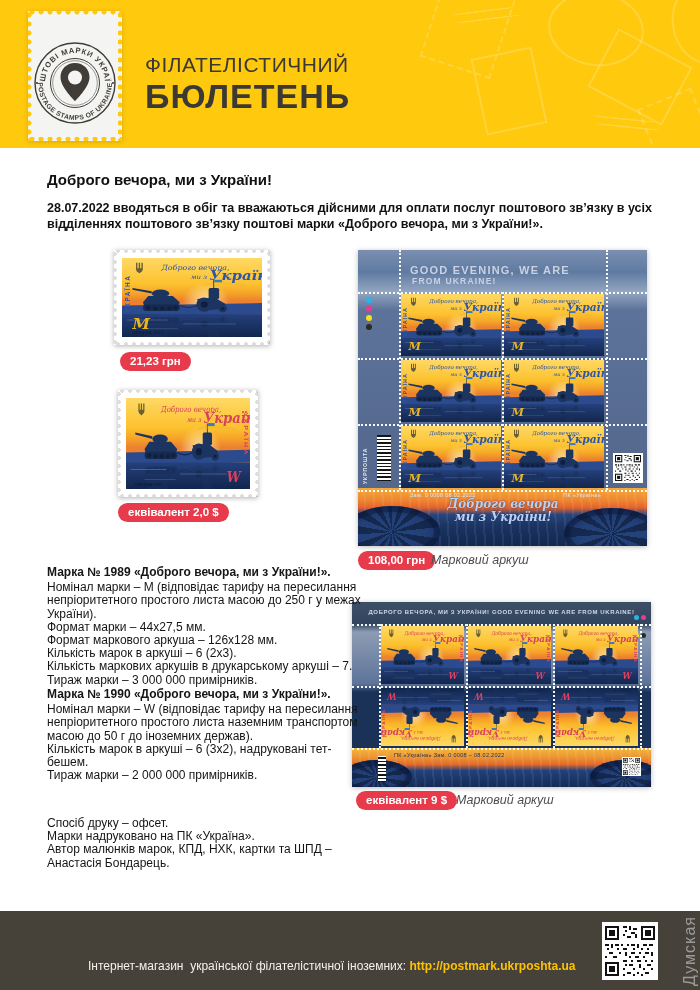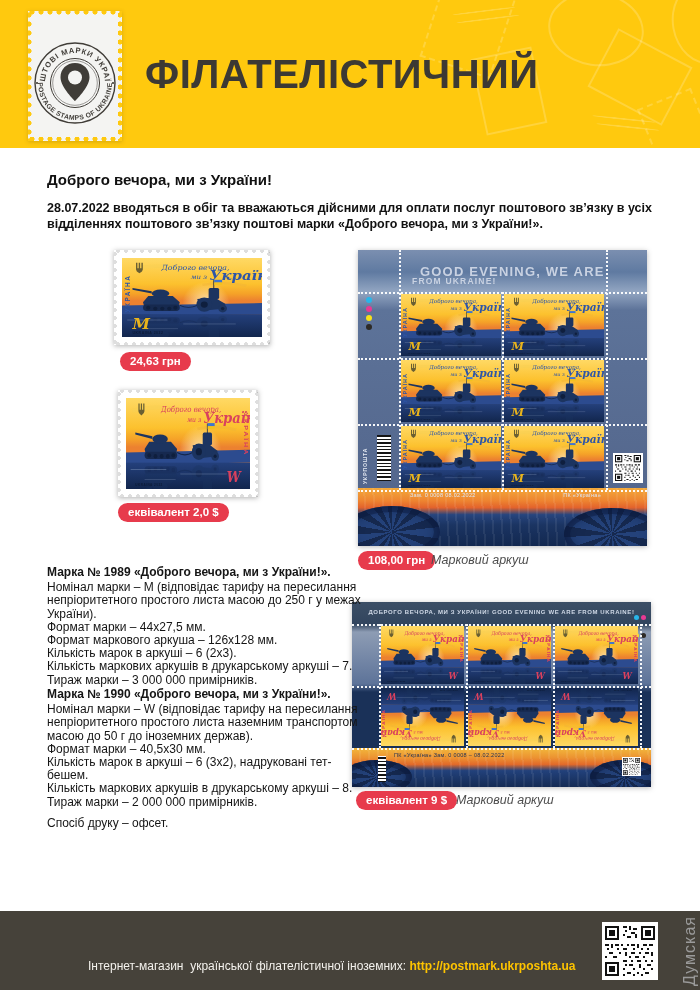--- a/index.html
+++ b/index.html
@@ -19,21 +19,21 @@
       radial-gradient(circle 2.6px at 4px 2px, #ffc90e 2.4px, transparent 2.7px),
       radial-gradient(circle 2.6px at 4px 2px, #ffc90e 2.4px, transparent 2.7px),
       radial-gradient(circle 2.6px at 2px 4px, #ffc90e 2.4px, transparent 2.7px),
       radial-gradient(circle 2.6px at 2px 4px, #ffc90e 2.4px, transparent 2.7px);
     background-size:9px 5px,9px 5px,5px 9px,5px 9px;
     background-position:0 -1px,0 calc(100% + 1px),-1px 0,calc(100% + 1px) 0;
     background-repeat:repeat-x,repeat-x,repeat-y,repeat-y;}
   .logo-stamp svg{position:absolute;inset:0;width:100%;height:100%;}
   .seal-arc{font-size:7.6px;font-weight:bold;letter-spacing:.8px;fill:#403d38;}
   .hdr-titles{position:absolute;left:145px;top:54px;color:#3c3934;line-height:1;}
-  .hdr-t1{font-size:40px;font-weight:700;letter-spacing:.5px;}
+  .hdr-t1{font-size:21px;font-weight:400;letter-spacing:.5px;}
   .hdr-t2{font-size:34px;font-weight:800;letter-spacing:1px;margin-top:4px;}
 
   
   .h1{position:absolute;left:47px;top:171px;font-size:15px;font-weight:bold;}
   .intro-p{position:absolute;left:47px;top:200px;width:618px;font-size:12.5px;font-weight:bold;line-height:16px;}
 
   
   svg.art{display:block;width:100%;height:100%;}
   .c-blue{color:#2d55a8;}
   .c-red{color:#d9415e;}
@@ -239,52 +239,54 @@
         <text class="seal-arc" style="font-size:6.8px;letter-spacing:.4px"><textPath href="#arcB" startOffset="50%" text-anchor="middle">POSTAGE STAMPS OF UKRAINE</textPath></text>
         <g>
           <path d="M47,52 c-8.4,0 -14.5,6.2 -14.5,14.2 c0,10 14.5,23.8 14.5,23.8 c0,0 14.5,-13.8 14.5,-23.8 c0,-8 -6.1,-14.2 -14.5,-14.2 z" fill="#403d38"></path>
           <circle cx="47" cy="66.5" r="7" fill="#f4f4f2"></circle>
         </g>
       </svg>
     </div>
 
     <div class="hdr-titles">
       <div class="hdr-t1">ФІЛАТЕЛІСТИЧНИЙ</div>
+      <div class="hdr-t2">БЮЛЕТЕНЬ</div>
     </div>
   </div>
 
   <div class="h1">Доброго вечора, ми з України!</div>
   <div class="intro-p">28.07.2022 вводяться в обіг та вважаються дійсними для оплати послуг поштового зв’язку в усіх відділеннях поштового зв’язку поштові марки «Доброго вечора, ми з України!».</div>
 
   <div class="bigstamp" style="left:114px;top:250px;width:156px;height:95px">
     <div class="inner">
         <svg class="art c-blue" viewBox="0 0 160 100" preserveAspectRatio="none">
           <use href="#scene-m"></use>
         </svg>
       </div>
   </div>
-  <div class="badge" style="left:120px;top:352px">24,63 грн</div>
+  <div class="badge" style="left:120px;top:352px">21,23 грн</div>
 
   <div class="bigstamp" style="left:118px;top:390px;width:140px;height:107px">
     <div class="inner">
         <svg class="art c-red" viewBox="0 0 160 100" preserveAspectRatio="none">
           <use href="#scene-w"></use>
         </svg>
       </div>
   </div>
   <div class="badge" style="left:118px;top:503px">еквівалент 2,0 $</div>
 
   <div class="sheet sheet1">
     <div class="botband">
       <div class="fieldrows"></div>
     </div>
     <div class="sunflower" style="left:-14px;top:256px;width:96px;height:52px"></div>
     <div class="sunflower" style="left:206px;top:258px;width:96px;height:52px"></div>
-
-    <div class="sheet-hdrtxt" style="left:62px;top:14px;font-size:13px">GOOD EVENING, WE ARE</div>
+    <div class="script-big" style="left:84px;top:248px;width:122px;font-size:12px">Доброго вечора ми з України!</div>
+
+    <div class="sheet-hdrtxt" style="left:52px;top:14px;font-size:11px">GOOD EVENING, WE ARE</div>
     <div class="sheet-hdrtxt" style="left:54px;top:26px;font-size:8.5px">FROM UKRAINE!</div>
 
     <div class="cmyk" style="position:absolute;left:8px;top:47px">
       <i class="dotC"></i>
         <i class="dotM"></i>
         <i class="dotY"></i>
         <i class="dotK"></i>
     </div>
 
     <div class="perf-h" style="left:0;top:42px;width:289px"></div>
@@ -410,28 +412,28 @@
     <div>Формат марки – 44х27,5 мм.</div>
     <div>Формат маркового аркуша – 126х128 мм.</div>
     <div>Кількість марок в аркуші – 6 (2х3).</div>
     <div>Кількість маркових аркушів в друкарському аркуші – 7.</div>
     <div>Тираж марки – 3 000 000 примірників.</div>
   </div>
 
   <div class="dblock" style="top:688px">
     <div class="dhead">Марка № 1990 «Доброго вечора, ми з України!».</div>
     <div>Номінал марки – W (відповідає тарифу на пересилання непріоритетного простого листа наземним транспортом масою до 50 г до іноземних держав).</div>
-    <div>Формат марки – 40,5х30 мм.</div>
     <div>Кількість марок в аркуші – 6 (3х2), надруковані тет-бешем.</div>
-    <div>Кількість маркових аркушів в друкарському аркуші – 8.</div>
     <div>Тираж марки – 2 000 000 примірників.</div>
   </div>
 
   <div class="dblock" style="top:817px">
     <div>Спосіб друку – офсет.</div>
+    <div>Марки надруковано на ПК «Україна».</div>
+    <div>Автор малюнків марок, КПД, НХК, картки та ШПД – Анастасія Бондарець.</div>
   </div>
 
   <div class="footer">
     <div class="footer-line">
       <span>Інтернет-магазин  української філателістичної іноземних: </span><a class="footer-link" href="#">http://postmark.ukrposhta.ua</a>
     </div>
   </div>
   <div class="footer-qr">
     <svg viewBox="0 0 25 25">
         <use href="#qr"></use>

